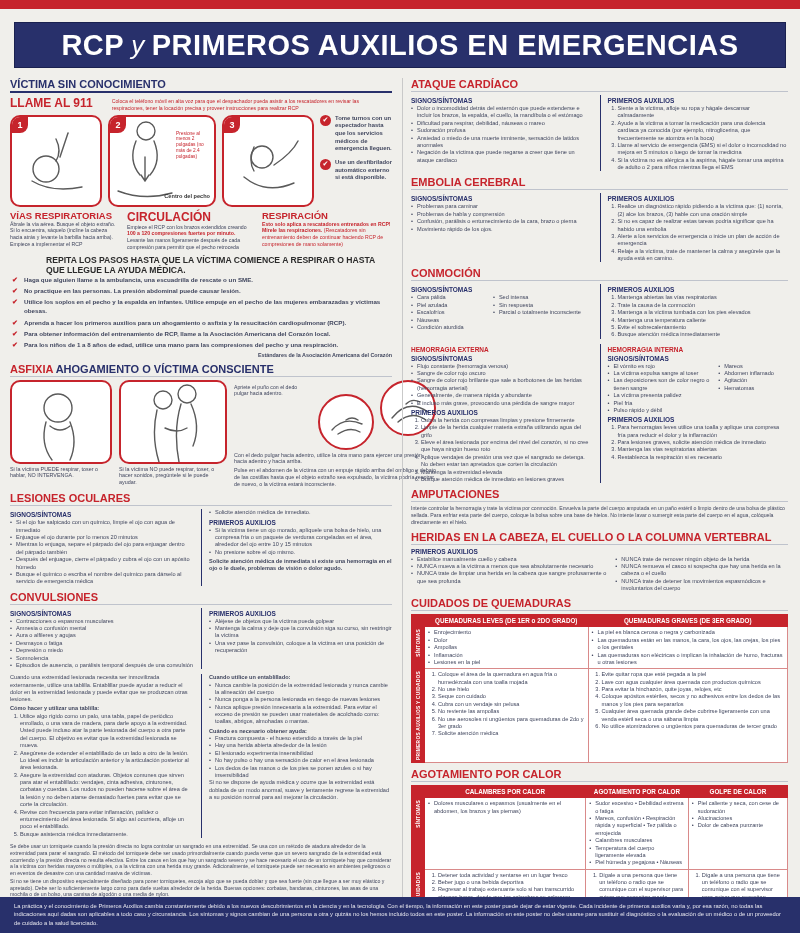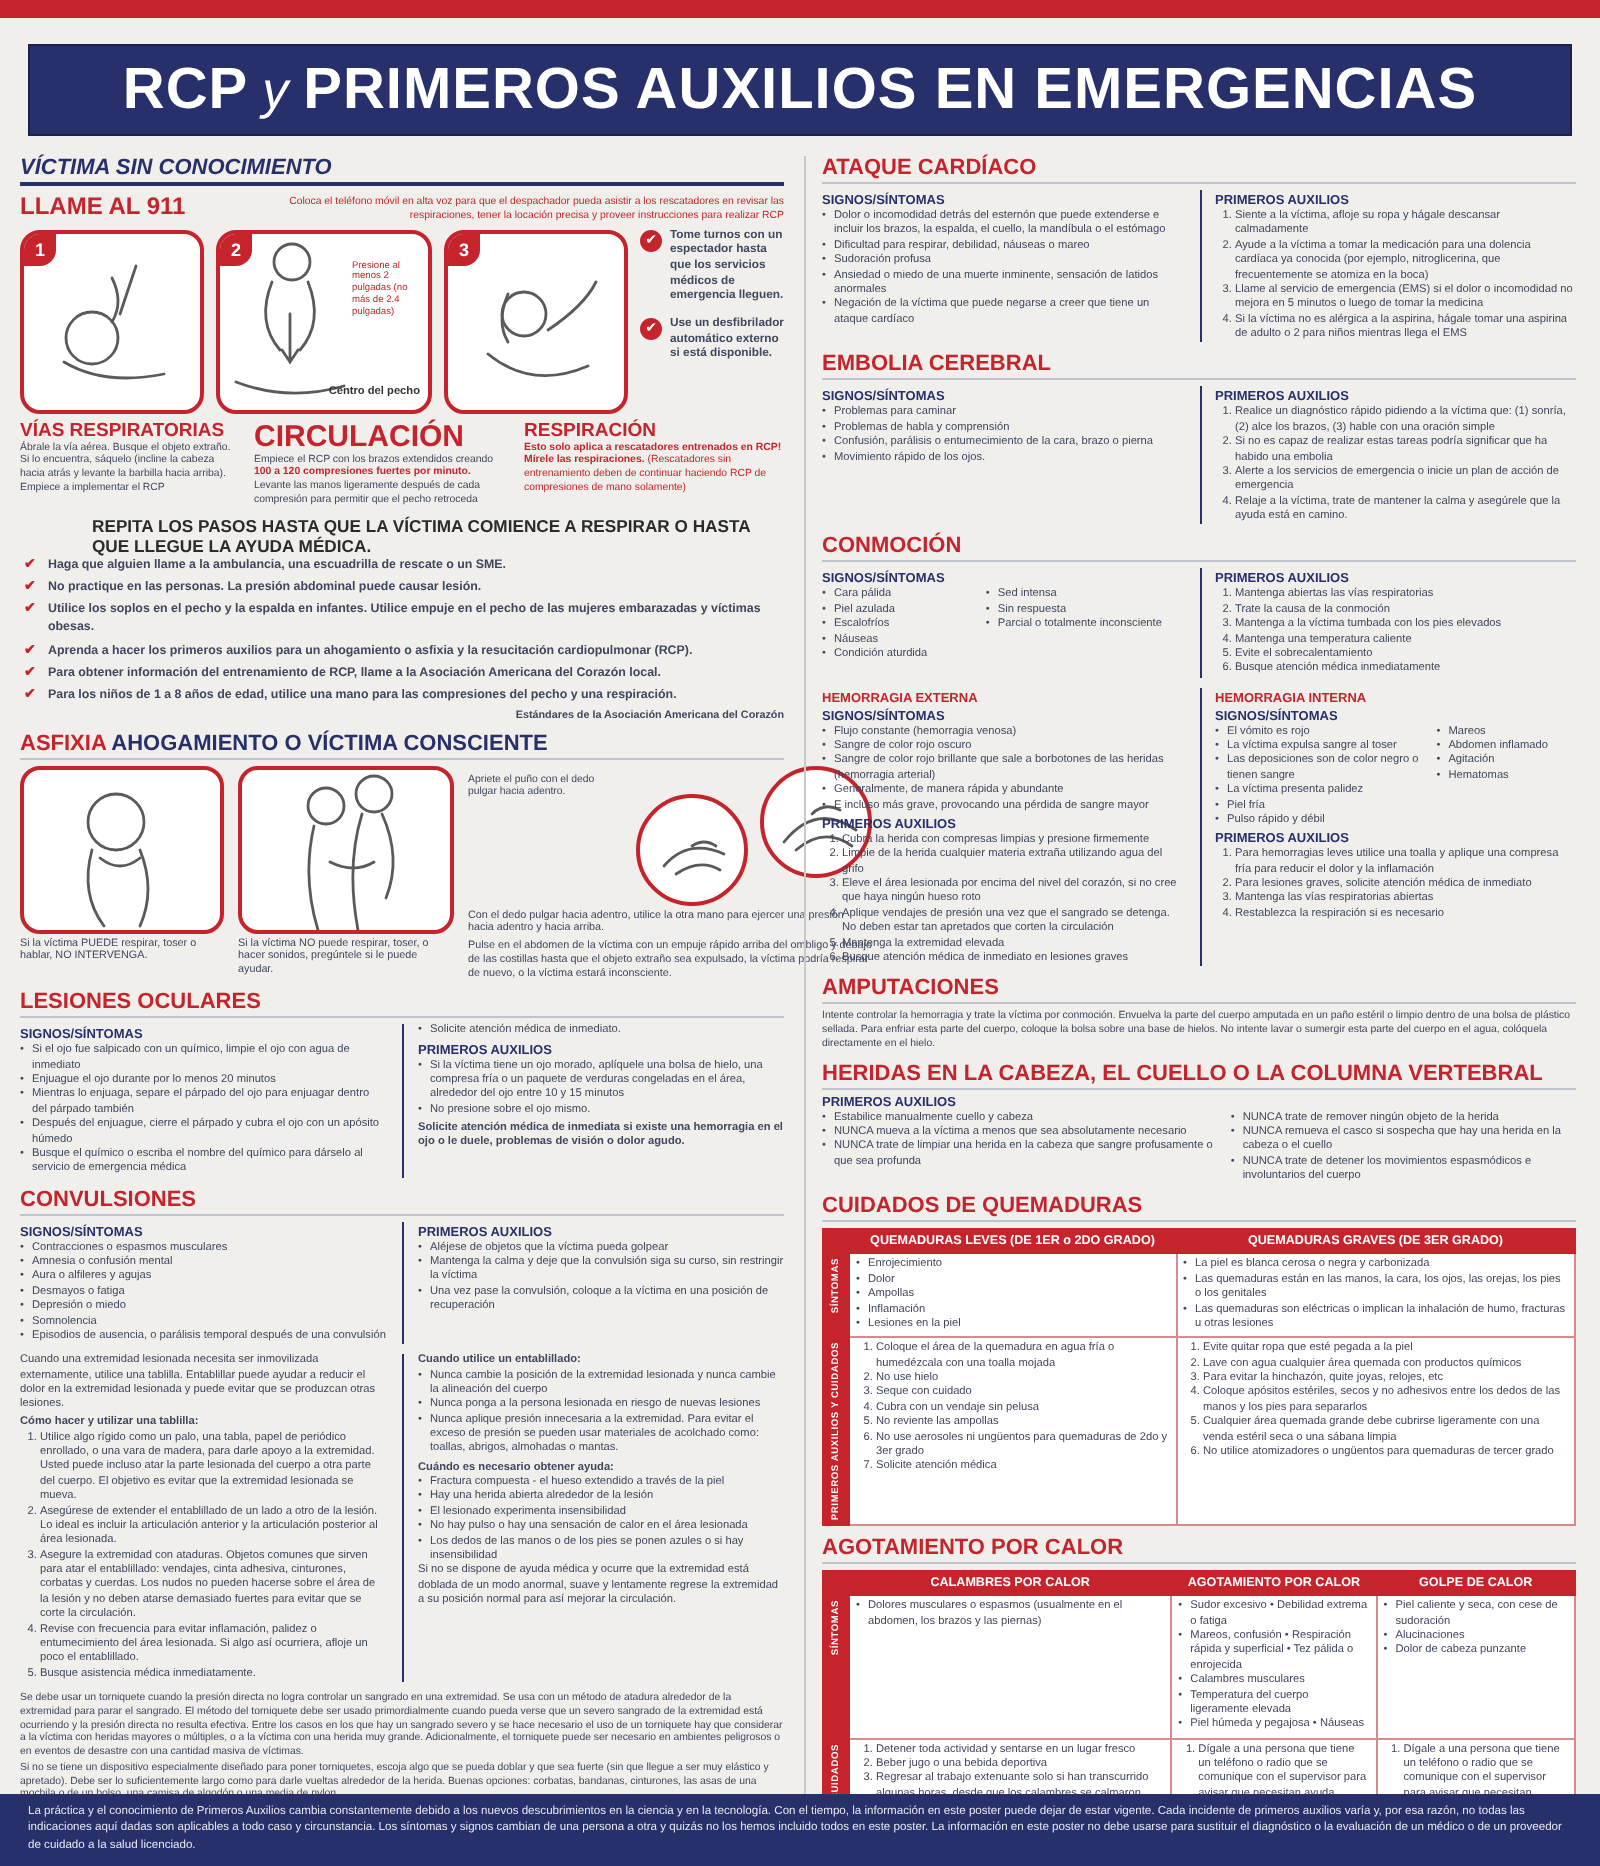--- a/index.html
+++ b/index.html
@@ -19,21 +19,21 @@
   }
   .banner .t1 { font-size:29px; font-weight:bold; }
   .banner .t2 { font-size:26px; font-style:italic; margin:0 7px; font-weight:normal; }
   .banner .t3 { font-size:29px; font-weight:bold; }
   .cols { display:flex; padding:4px 8px 0 10px; }
   .col-l { width:388px; padding-right:6px; }
   .col-r { width:386px; padding-left:8px; border-left:1px solid #c9c9c9; margin-left:4px; }
   .sec { margin-bottom:5px; }
   .h-navy {
     color:#28306b; font-weight:bold; font-size:11px;
-    border-bottom:2px solid #28306b; padding-bottom:1px; margin-bottom:3px;font-style:italic;
+    border-bottom:2px solid #28306b; padding-bottom:1px; margin-bottom:3px;
   }
   .h-red {
     color:#c6242c; font-weight:bold; font-size:11px;
     border-bottom:1.5px solid #bfc3cc; padding-bottom:1px; margin:4px 0 3px 0;
   }
   .h-red .navy { color:#28306b; }
   .sh { color:#28306b; font-weight:bold; font-size:6.5px; margin:2px 0 1px 0; }
   .sh-red { color:#c6242c; font-weight:bold; font-size:6.5px; margin:2px 0 1px 0; }
   .txt { font-size:5.6px; line-height:1.3; }
   .red { color:#c6242c; }
@@ -91,21 +91,21 @@
   <span class="t2">y</span>
   <span class="t3">PRIMEROS AUXILIOS EN EMERGENCIAS</span>
 </div>
 
 <div class="cols">
 
   <div class="col-l">
 
     <div class="sec">
       <div class="h-navy">VÍCTIMA SIN CONOCIMIENTO</div>
-      <div style="display:flex; gap:19px; align-items:flex-start;text-align:right;">
+      <div style="display:flex; gap:19px; align-items:flex-start;">
         <span class="red bold" style="font-size:12px; white-space:nowrap;">LLAME AL 911</span>
         <span class="red" style="font-size:5.2px; line-height:1.3; padding-top:2px;">Coloca el teléfono móvil en alta voz para que el despachador pueda asistir a los rescatadores en revisar las respiraciones, tener la locación precisa y proveer instrucciones para realizar RCP</span>
       </div>
 
       <div class="figrow">
         <div class="figbox" style="width:92px; height:92px;">
           <div class="stepnum">1</div>
           <svg class="sketch" width="92" height="92" viewBox="0 0 92 92">
             <circle cx="34" cy="52" r="13"></circle>
               <path d="M20 64 Q40 76 70 70"></path>
@@ -145,21 +145,21 @@
           </div>
         </div>
       </div>
 
       <div style="display:flex; gap:7px;">
         <div style="width:110px;">
           <div class="red bold" style="font-size:9.5px;">VÍAS RESPIRATORIAS</div>
           <div class="txt" style="font-size:5.2px;">Ábrale la vía aérea. Busque el objeto extraño. Si lo encuentra, sáquelo (incline la cabeza hacia atrás y levante la barbilla hacia arriba). Empiece a implementar el RCP</div>
         </div>
         <div style="width:128px;">
-          <div class="red bold" style="font-size:15px;">CIRCULACIÓN</div>
+          <div class="red bold" style="font-size:12px;">CIRCULACIÓN</div>
           <div class="txt" style="font-size:5.2px;"><span>Empiece el RCP con los brazos extendidos creando </span><span class="red bold">100 a 120 compresiones fuertes por minuto.</span><span> Levante las manos ligeramente después de cada compresión para permitir que el pecho retroceda</span></div>
         </div>
         <div style="flex:1;">
           <div class="red bold" style="font-size:9.5px;">RESPIRACIÓN</div>
           <div class="txt" style="font-size:5.2px;"><span class="red bold">Esto solo aplica a rescatadores entrenados en RCP! Mírele las respiraciones. </span><span class="red">(Rescatadores sin entrenamiento deben de continuar haciendo RCP de compresiones de mano solamente)</span></div>
         </div>
       </div>
 
       <div class="bold" style="font-size:8.6px; color:#2b2b2b; margin-top:4px;margin-left:36px;">REPITA LOS PASOS HASTA QUE LA VÍCTIMA COMIENCE A RESPIRAR O HASTA QUE LLEGUE LA AYUDA MÉDICA.</div>
       <ul class="check">

